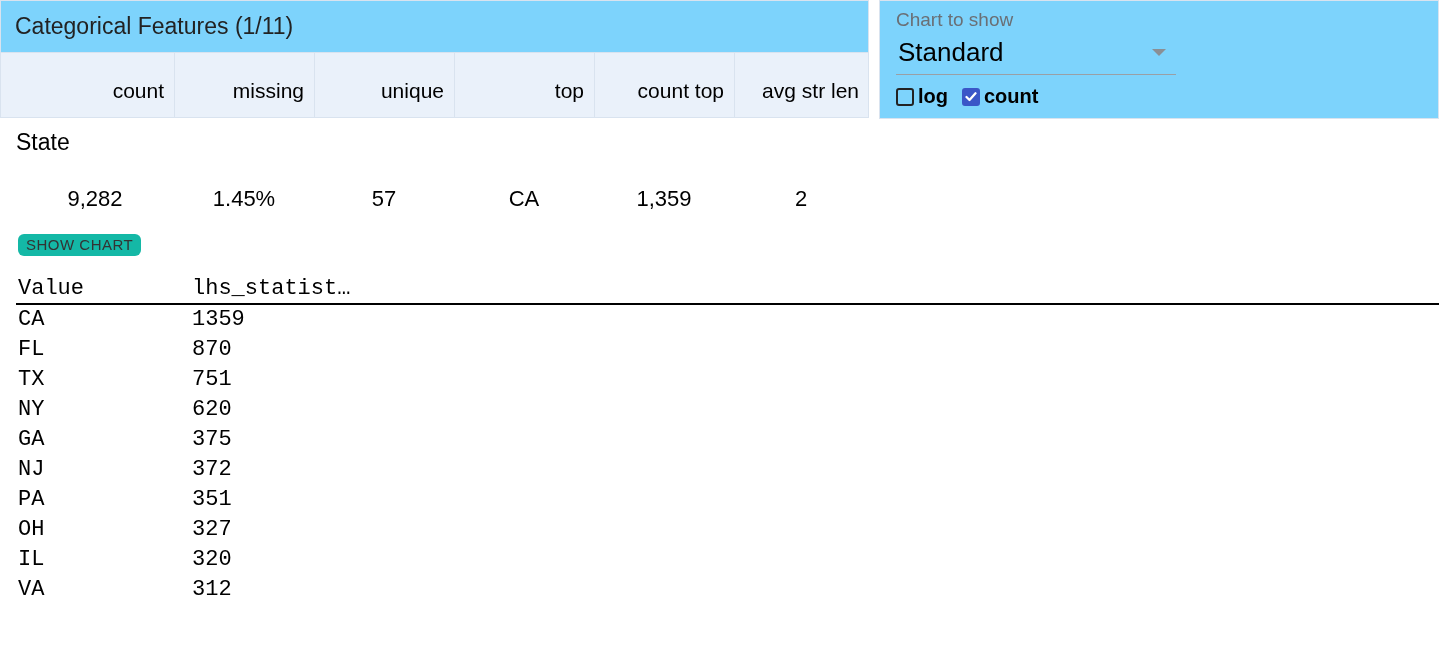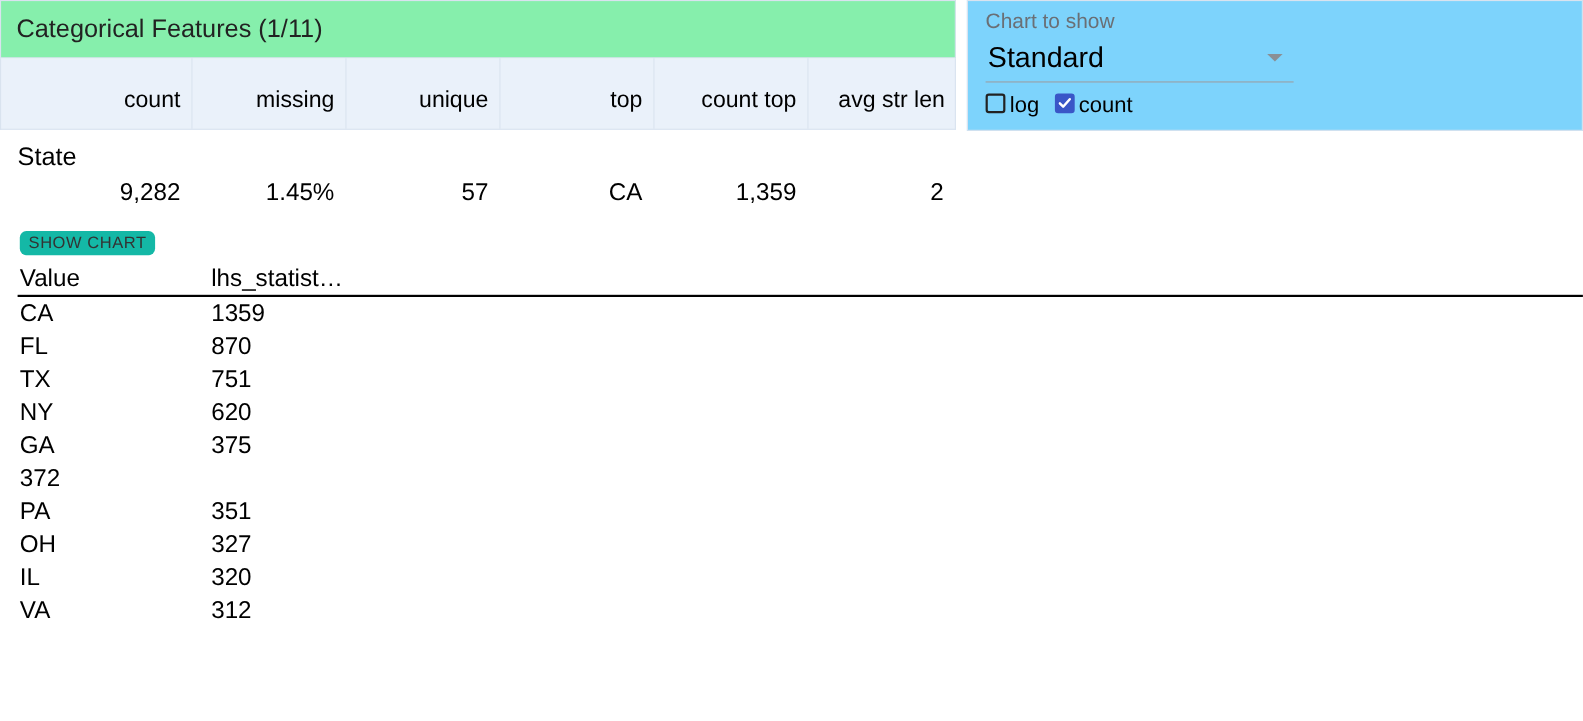--- a/index.html
+++ b/index.html
@@ -6,21 +6,21 @@
     body {
       font-family: -apple-system, BlinkMacSystemFont, "Segoe UI", Helvetica, Arial, sans-serif;
       font-size: 21px;
       color: #000;
       background: #fff;
     }
     .container { width: 1439px; }
     .top-row { display: flex; align-items: stretch; }
     .left-panel { width: 869px; }
     .title-bar {
-      background: #86efac;
+      background: #7dd3fc;
       border: 1px solid #d9e3ef;
       padding: 12px 14px;
       font-size: 23px;
       color: #222;
     }
     .stats-header {
       display: grid;
       grid-template-columns: 174px 140px 140px 140px 140px 134px;
       background: #eaf1fa;
       border-left: 1px solid #d9e3ef;
@@ -59,49 +59,49 @@
     }
     .select-value { font-size: 26px; }
     .select-caret {
       width: 0; height: 0;
       border-left: 7px solid transparent;
       border-right: 7px solid transparent;
       border-top: 7px solid #8a8f95;
       margin-right: 6px;
     }
     .checkbox-row { display: flex; align-items: center; gap: 14px; font-size: 20px; }
-    .cb { display: inline-flex; align-items: flex-start; gap: 4px; cursor: pointer; }
+    .cb { display: inline-flex; align-items: center; gap: 4px; cursor: pointer; font-weight: bold; }
     .cb-box {
       width: 18px; height: 18px; border: 2px solid #222; border-radius: 3px;
       display: inline-flex; align-items: center; justify-content: center;
     }
     .cb-box.checked { background: #3a56c7; border-color: #3a56c7; }
     .cb-box.checked svg { width: 12px; height: 12px; }
 
     .feature-block { padding: 4px 0 0 16px; }
     .feature-name { font-size: 23px; margin-top: 6px; margin-bottom: 2px; }
     .stats-values {
       display: grid;
       grid-template-columns: 158px 140px 140px 140px 140px 134px;
       font-size: 22px;
     }
-    .stats-values > div { text-align: right; padding: 4px 10px; }
+    .stats-values > div { text-align: center; padding: 4px 10px; margin-top: 24px; }
 
     .show-chart-btn {
       display: inline-block;
       background: #14b8a6;
       color: #333;
       font-size: 15px;
       letter-spacing: 0.5px;
       padding: 2px 8px 3px 8px;
       border-radius: 6px;
       margin: 18px 0 4px 2px;
       cursor: pointer;
     }
-    .value-table { margin-top: 4px; }
+    .value-table { margin-top: 16px; font-family: Liberation Mono, monospace; }
     .vt-head {
       display: grid;
       grid-template-columns: 174px 200px;
       border-bottom: 2px solid #000;
       padding-bottom: 0px;
       font-size: 22px;
     }
     .vt-head > div { padding: 0 4px 2px 2px; white-space: nowrap; overflow: hidden; text-overflow: ellipsis; }
     .vt-row {
       display: grid;
@@ -185,20 +185,21 @@
           </div>
           <div class="vt-row">
             <div>NY</div>
             <div>620</div>
           </div>
           <div class="vt-row">
             <div>GA</div>
             <div>375</div>
           </div>
           <div class="vt-row">
+            <div>NJ</div>
             <div>372</div>
           </div>
           <div class="vt-row">
             <div>PA</div>
             <div>351</div>
           </div>
           <div class="vt-row">
             <div>OH</div>
             <div>327</div>
           </div>

